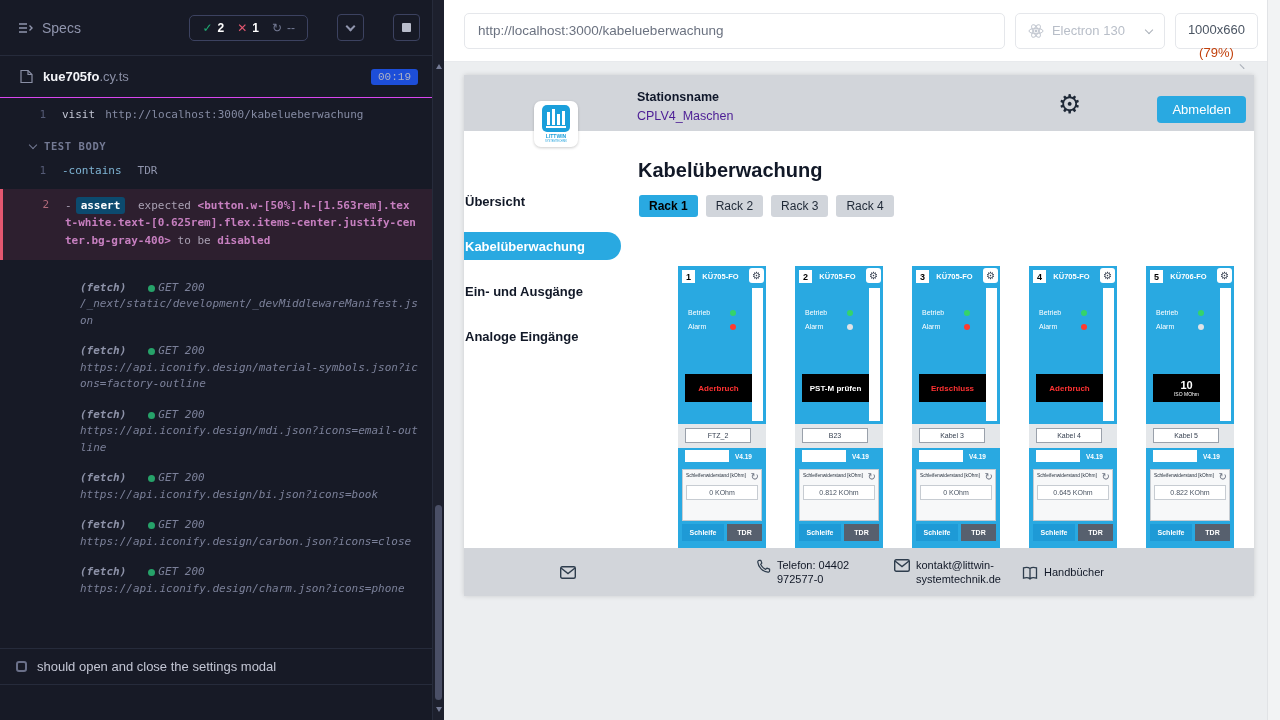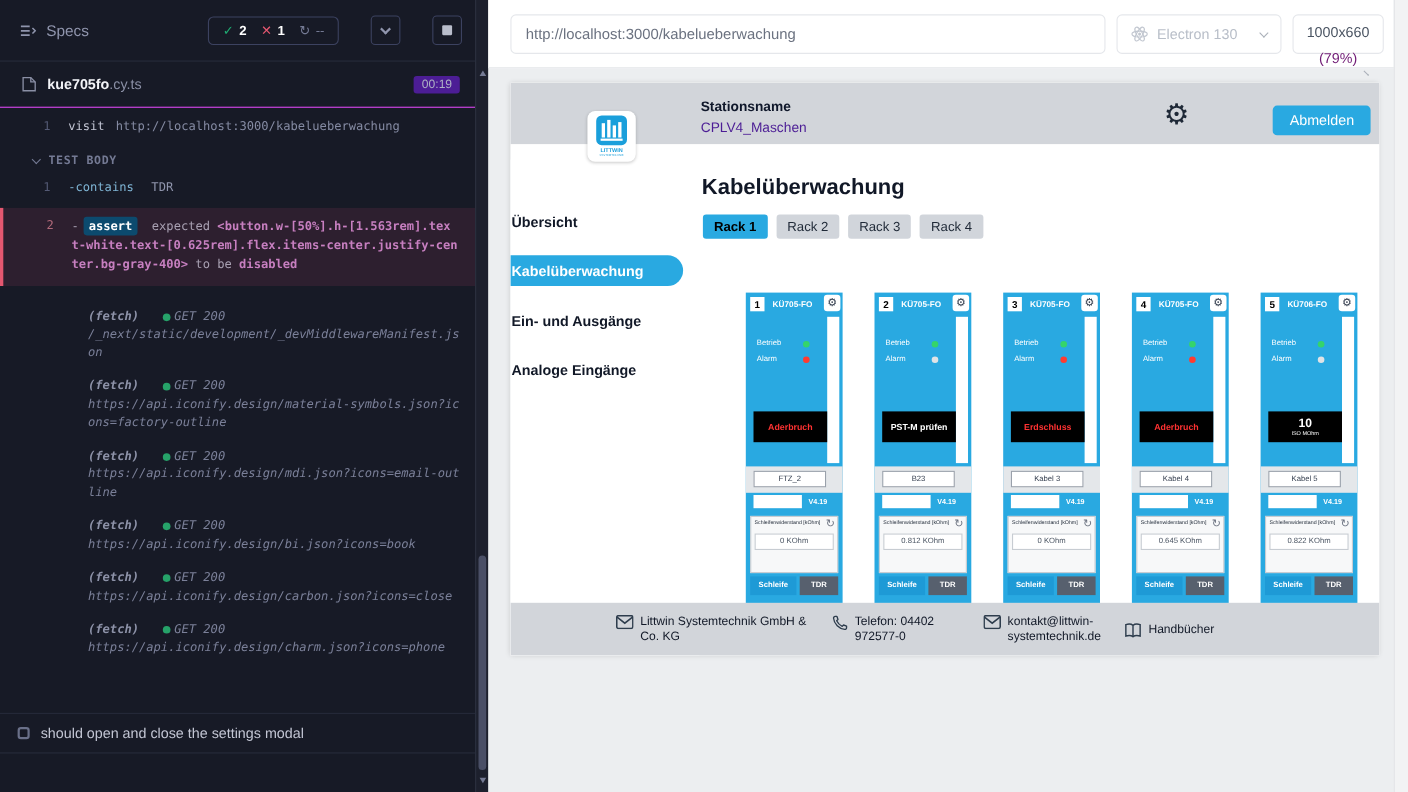--- a/index.html
+++ b/index.html
@@ -16,21 +16,21 @@
   .ic-pass { color:var(--pass-green,#1fa971); font-size:12px; }
   .ic-fail { color:var(--fail-red,#e45770); font-size:12px; }
   .ic-pend { color:#747a94; font-size:12px; }
   .icon-btn { width:27px; height:27px; border:1px solid #3c4260; border-radius:4px; margin-left:9px; display:flex; align-items:center; justify-content:center; color:#9095ad; cursor:pointer; }
   .chev { width:7px; height:7px; border-right:2px solid #9095ad; border-bottom:2px solid #9095ad; transform:rotate(45deg); margin-top:-3px; }
   .stop-sq { width:9px; height:9px; background:#b9bdcb; border-radius:1px; }
 
   .spec-row { height:42px; display:flex; align-items:center; padding:0 14px 0 20px; border-bottom:1px solid #d946ef; }
   .spec-name { margin-left:10px; font-size:13px; font-weight:bold; color:#f3f4f8; }
   .spec-ext { color:#8a8fa5; font-weight:normal; }
-  .timer { margin-left:auto; background:#4c1d95; color:#aeb2c4; font-size:11px; padding:2px 7px; border-radius:3px; }
+  .timer { margin-left:auto; background:#1d4ed8; color:#aeb2c4; font-size:11px; padding:2px 7px; border-radius:3px;font-family:Liberation Mono, monospace; }
 
   .code { font-family:"DejaVu Sans Mono",monospace; font-size:11px; line-height:1.5; padding-top:6px; }
   .gutter { width:62px; flex:none; text-align:right; padding-right:16px; color:#545a75; }
   .cmd-line { display:flex; padding:3px 0; }
   .cmd-visit { color:#c3c6d4; }
   .cmd-url { color:#858ba3; margin-left:10px; word-break:break-all; }
   .section-head { display:flex; align-items:center; gap:8px; padding:12px 0 6px 30px; color:#747a94; font-size:10.5px; font-weight:bold; letter-spacing:.6px; cursor:pointer; }
   .chev-sm { width:6px; height:6px; border-right:1.5px solid #747a94; border-bottom:1.5px solid #747a94; transform:rotate(45deg); margin-top:-3px; }
   .cmd-contains { color:#7fb5d5; }
   .cmd-arg { color:#9095ad; margin-left:16px; }
@@ -55,21 +55,21 @@
   .rep-scroll .arrow-down { position:absolute; bottom:8px; left:3px; width:0; height:0; border-left:3px solid transparent; border-right:3px solid transparent; border-top:5px solid #747a94; }
   .rep-thumb { position:absolute; left:2px; top:505px; width:7px; height:195px; background:#4a4f66; border-radius:4px; }
 
   
   .right { position:absolute; left:444px; top:0; right:0; height:720px; background:#eceef0; }
   .topbar { height:62px; background:#fff; border-bottom:1px solid #e8eaed; display:flex; align-items:center; padding:0 22px 0 20px; gap:10px; }
   .url-input { flex:1; height:36px; border:1px solid #e5e7eb; border-radius:5px; display:flex; align-items:center; padding:0 13px; color:#6b7280; font-size:13.5px; background:#fff; }
   .select { height:36px; border:1px solid #e5e7eb; border-radius:5px; display:flex; align-items:center; gap:8px; padding:0 12px; font-size:13px; background:#fff; flex:none; cursor:pointer; }
   .sel-browser { color:#b8bec8; width:150px; }
   .sel-viewport { color:#4b5563;flex-direction:column; }
-  .sel-viewport .zoom { color:#701a75; }
+  .sel-viewport .zoom { color:#c2410c; }
   .chev-gray { width:6px; height:6px; border-right:1.5px solid #aab0b9; border-bottom:1.5px solid #aab0b9; transform:rotate(45deg); margin:-2px 0 0 auto; }
 
   .stage { position:absolute; top:62px; left:0; right:13px; bottom:0; }
   .app { position:absolute; left:20px; top:13px; width:790px; height:521px; background:#fff; box-shadow:0 0 5px rgba(0,0,0,.15); overflow:hidden; }
 
   .app-header { position:absolute; top:0; left:0; right:0; height:56px; background:#d2d5da; z-index:5; }
   .logo-box { position:absolute; left:70px; top:26px; width:44px; height:46px; background:#fff; border-radius:7px; box-shadow:0 1px 3px rgba(0,0,0,.2); display:flex; align-items:center; justify-content:center; z-index:6; }
   .station { position:absolute; left:173px; top:15px; }
   .station-label { font-size:12.5px; font-weight:bold; color:#0f172a; }
   .station-name { font-size:12.5px; color:#4c1d95; margin-top:5px; }
@@ -481,21 +481,20 @@
           </div>
         </div>
       </div>
 
       <div class="app-footer">
         <div class="f-item ft-0">
           <svg width="16" height="13" viewBox="0 0 16 13">
               <rect x="0.7" y="0.7" width="14.6" height="11.6" rx="1.5" fill="none" stroke="#2e3d4d" stroke-width="1.4"></rect>
               <path d="M1 2 L8 7.5 L15 2" fill="none" stroke="#2e3d4d" stroke-width="1.4"></path>
             </svg>
-          <span class="f-text">Littwin Systemtechnik GmbH &amp; Co. KG</span>
         </div>
         <div class="f-item ft-1">
           <svg width="15" height="15" viewBox="0 0 16 16">
               <path d="M3.5 1.5 C2.5 1.5 1.8 2.3 1.9 3.3 C2.4 8.8 7.2 13.6 12.7 14.1 C13.7 14.2 14.5 13.5 14.5 12.5 L14.5 10.8 L11.6 9.8 L10.3 11.1 C8.2 10.1 5.9 7.8 4.9 5.7 L6.2 4.4 L5.2 1.5 Z" fill="none" stroke="#2e3d4d" stroke-width="1.3" stroke-linejoin="round"></path>
             </svg>
           <span class="f-text">Telefon: 04402 972577-0</span>
         </div>
         <div class="f-item ft-2">
           <svg width="16" height="13" viewBox="0 0 16 13">
               <rect x="0.7" y="0.7" width="14.6" height="11.6" rx="1.5" fill="none" stroke="#2e3d4d" stroke-width="1.4"></rect>

